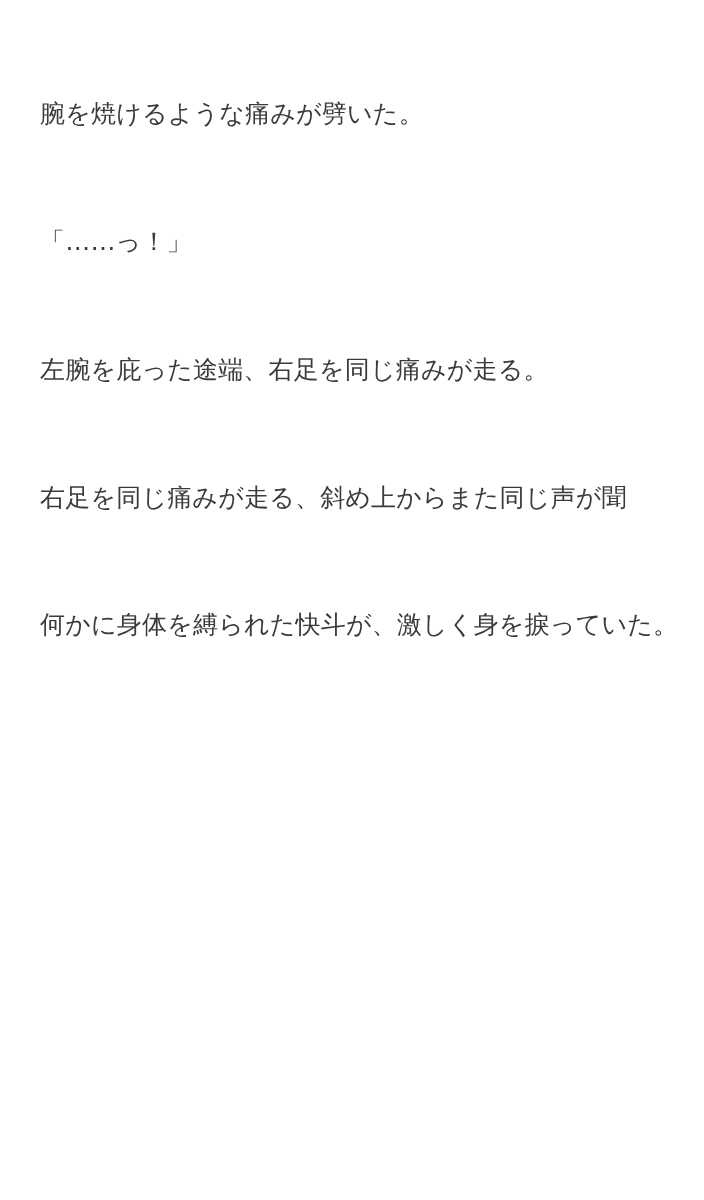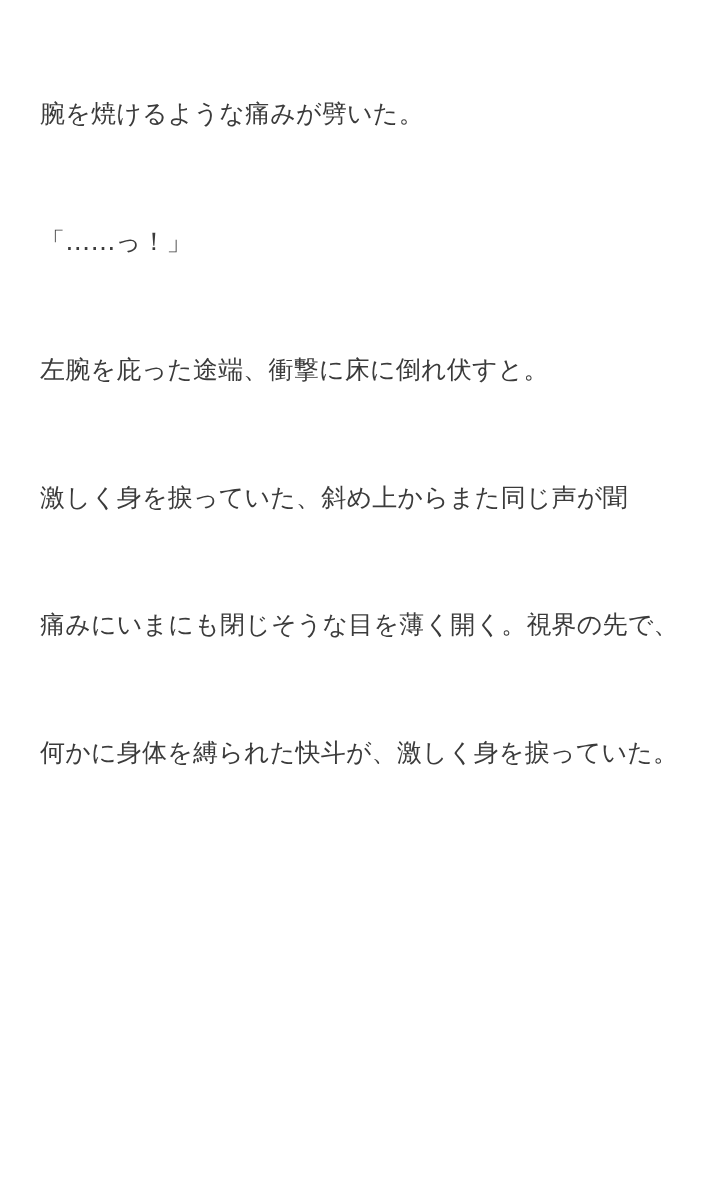--- a/index.html
+++ b/index.html
@@ -35,23 +35,22 @@
     white-space: pre;
   }
 </style>
 </head>
 <body>
 
 <div class="page">
   <div class="body-text">
     <span class="line">腕を焼けるような痛みが劈いた。</span>
     <span class="line">「……っ！」</span>
-    <span class="line">左腕を庇った途端、衝撃に床に倒れ伏すと。</span>
-    <span class="line">激しく身を捩っていた、斜め上からまた同じ声が聞</span>
-    <span class="line">痛みにいまにも閉じそうな目を薄く開く。視界の先で、</span>
+    <span class="line">左腕を庇った途端、右足を同じ痛みが走る。</span>
+    <span class="line">右足を同じ痛みが走る、斜め上からまた同じ声が聞</span>
     <span class="line">何かに身体を縛られた快斗が、激しく身を捩っていた。</span>
     
     
     
     
     
     
     
     
     

